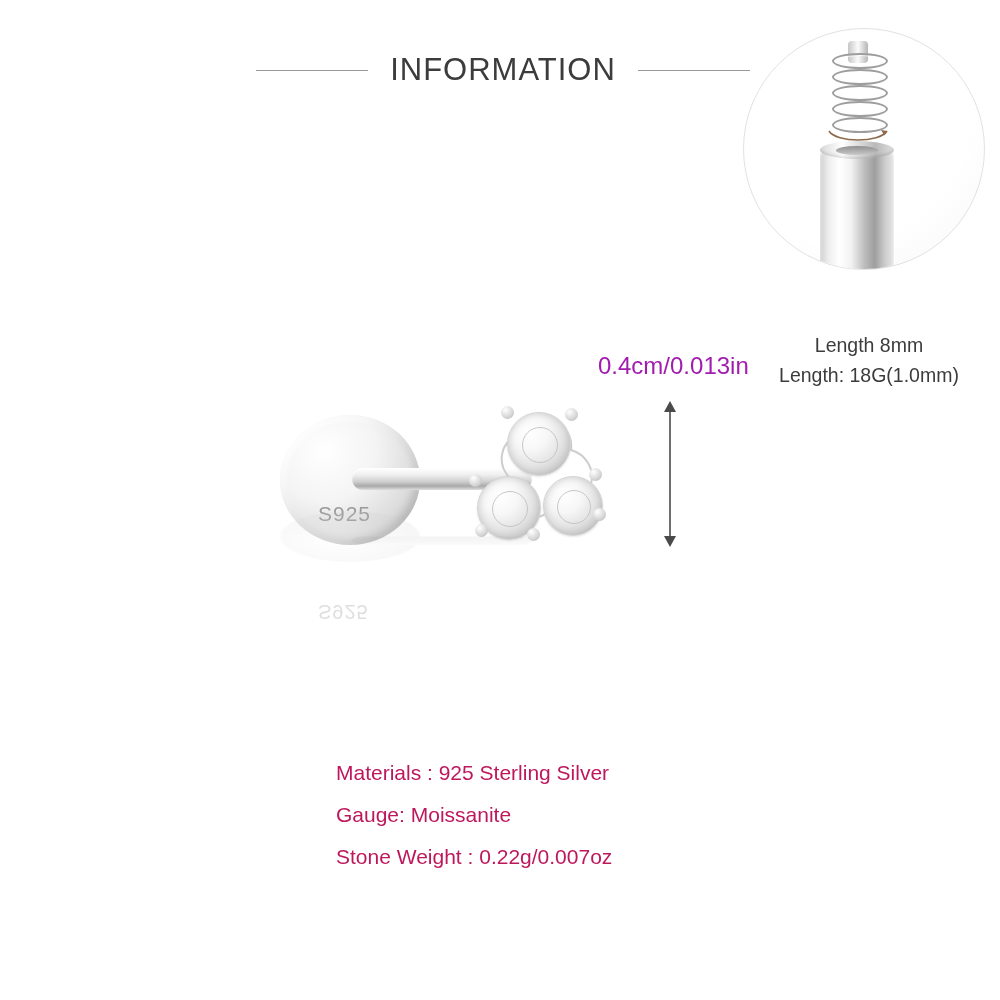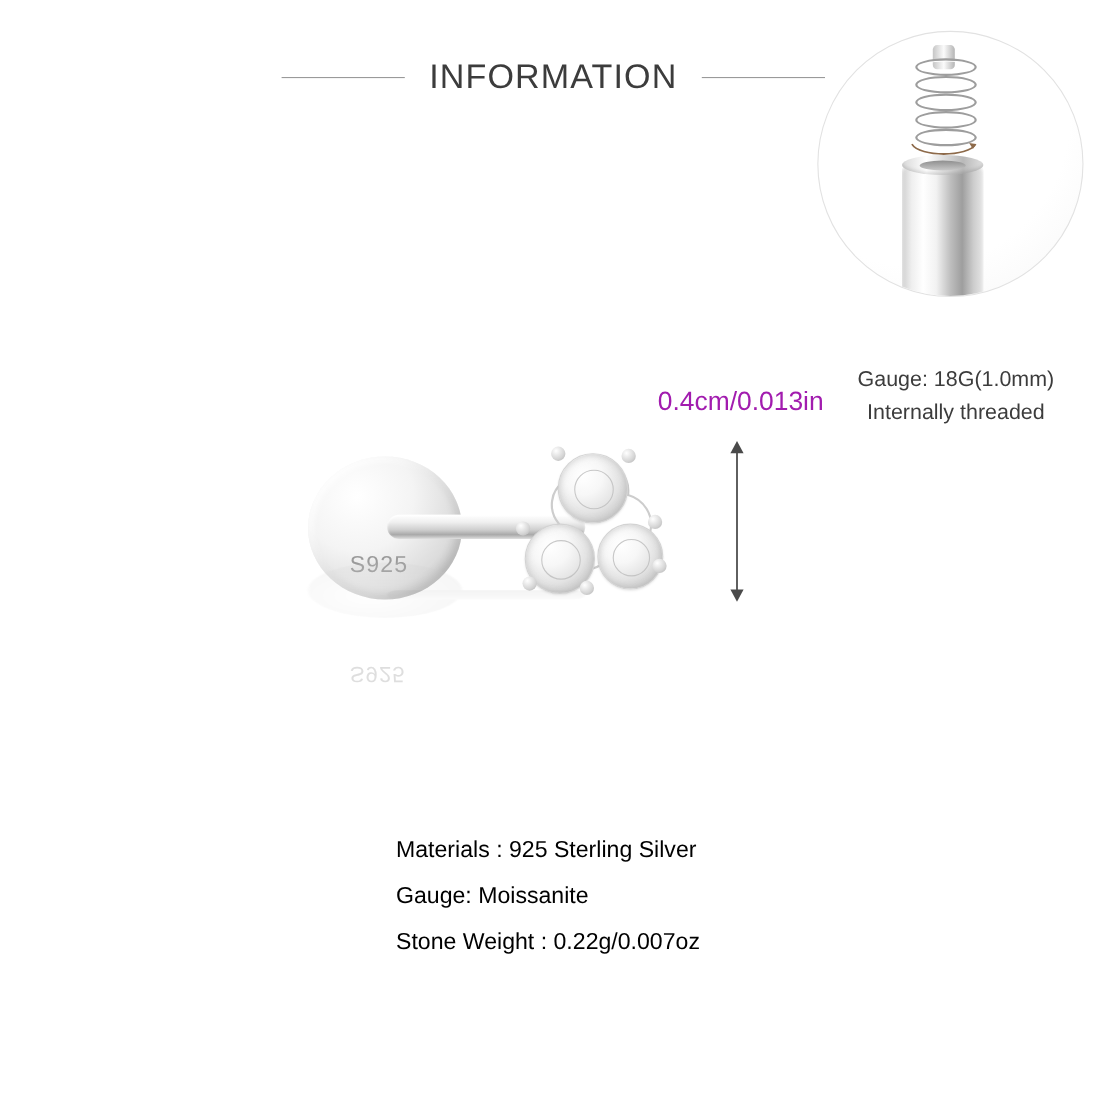--- a/index.html
+++ b/index.html
@@ -262,25 +262,25 @@
     font-size: 20px;
     letter-spacing: 1px;
     color: #d4d4d4;
     transform: scaleY(-1);
     opacity: 0.75;
   }
 
   
   .materials {
     position: absolute;
-    left: 360px;
+    left: 336px;
     top: 752px;
     font-size: 21px;
     line-height: 42px;
-    color: #000000;
+    color: #be185d;
   }
   .materials div { white-space: nowrap; }
 </style>
 </head>
 <body>
 
 <div class="header">
   <div class="rule"></div>
   <div class="title">INFORMATION</div>
   <div class="rule"></div>
@@ -298,22 +298,22 @@
     <path d="M3 6 C10 18, 54 18, 61 6" fill="none" stroke="#8d6a4a" stroke-width="1.6"></path>
     <path d="M61 6 L55 5 L58.5 10.5 Z" fill="#8d6a4a"></path>
   </svg>
 
   <div class="pin-shaft"></div>
   <div class="pin-top"></div>
   <div class="pin-hole"></div>
 </div>
 
 <div class="spec-lines">
-  <div>Gauge: 18G(1.0mm)</div>
-  <div>Internally threaded</div>
+  <div>Length 8mm</div>
+  <div>Length: 18G(1.0mm)</div>
 </div>
 
 <div class="measure-label">0.4cm/0.013in</div>
 <svg class="measure-bar" viewBox="0 0 20 148">
   <line x1="10" y1="8" x2="10" y2="140" stroke="#4a4a4a" stroke-width="1.6"></line>
   <path d="M10 1 L4 12 L16 12 Z" fill="#4a4a4a"></path>
   <path d="M10 147 L4 136 L16 136 Z" fill="#4a4a4a"></path>
 </svg>
 
 <div class="product">

